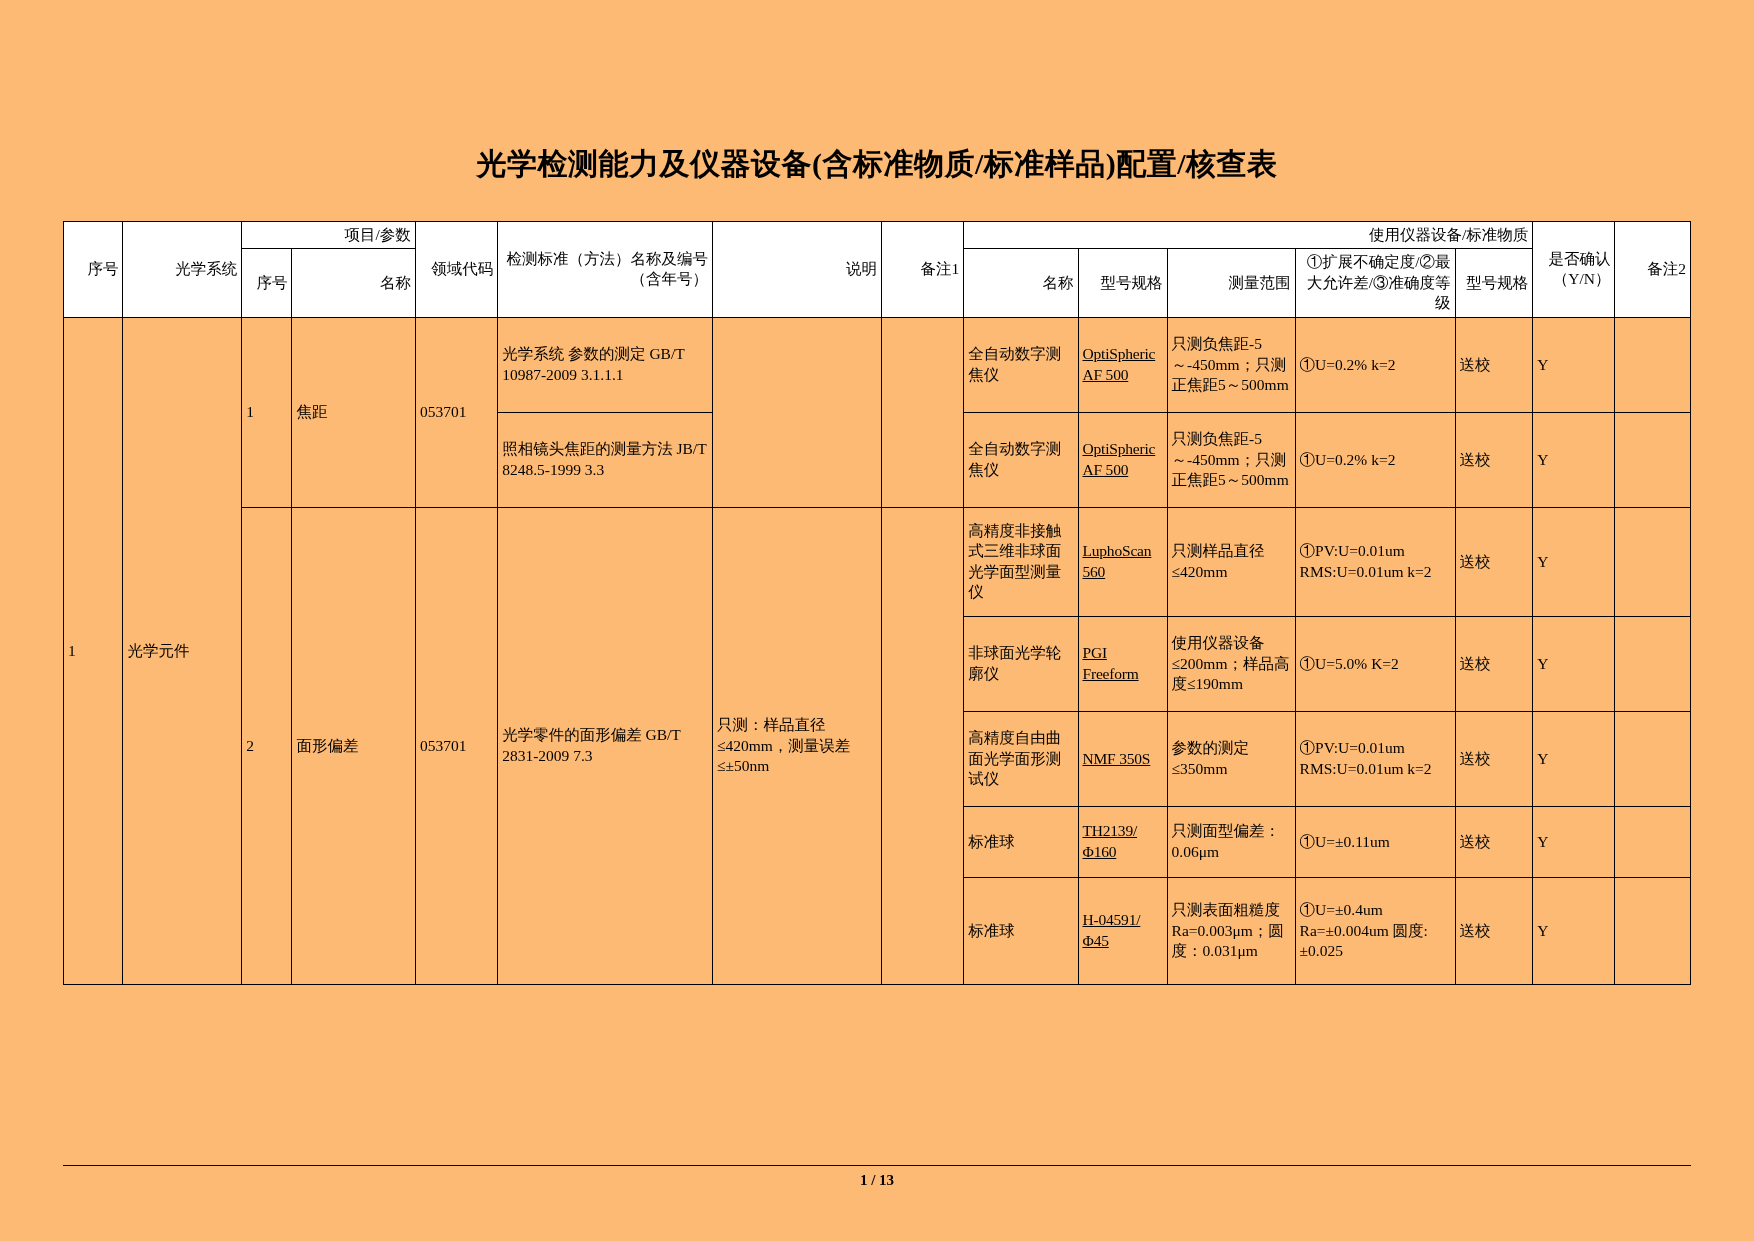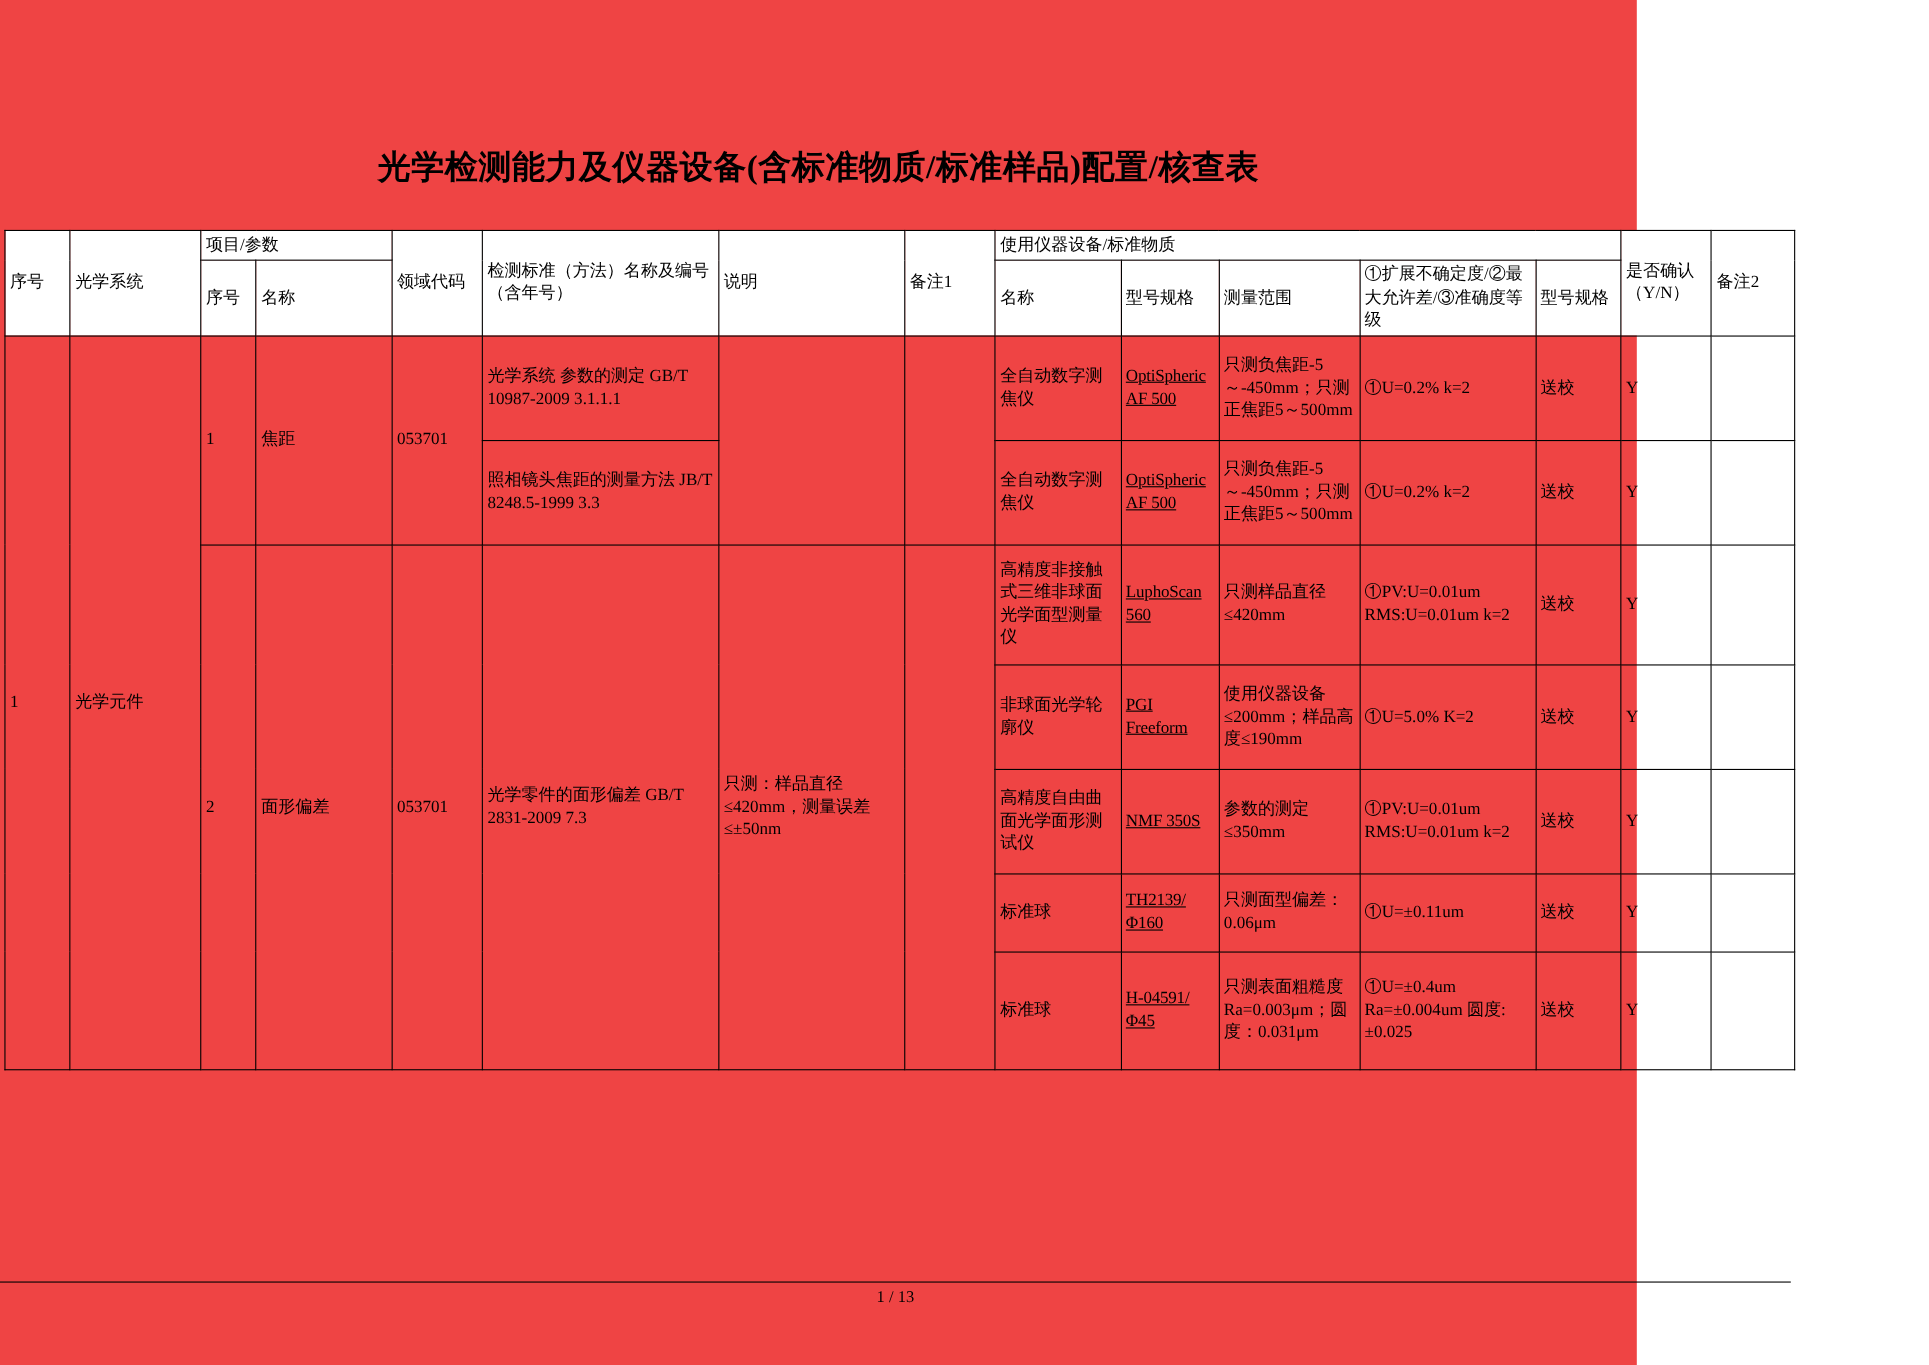--- a/index.html
+++ b/index.html
@@ -9,26 +9,26 @@
     background: #ffffff;
   }
   body {
     width: 1754px;
     min-height: 1241px;
     font-family: "Liberation Serif", "DejaVu Serif", serif;
     color: #000000;
     position: relative;
   }
   .page {
-    width: 1488px;
+    width: 1754px;
     min-height: 1241px;
     box-sizing: border-box;
-    padding: 4px;
+    padding: 16px;
     position: relative;
-    background: #ef4444;
+    background: #fdba74;
   }
   .doc-title {
     text-align: center;
     font-size: 30px;
     font-weight: bold;
     letter-spacing: 0.5px;
     margin: 0;
     padding: 128px 0 0 0;
     font-family: "Liberation Serif", "DejaVu Serif", serif;
   }
@@ -46,21 +46,21 @@
     font-size: 15.5px;
     line-height: 1.32;
     padding: 3px 4px;
     vertical-align: middle;
     word-wrap: break-word;
     overflow-wrap: break-word;
     font-weight: normal;
     font-family: "Liberation Serif", "DejaVu Serif", serif;
   }
   table.main th {
-    text-align: left;
+    text-align: right;
     background: #ffffff;
   }
   .hdr-cell {
     font-size: 15.5px;
   }
   td.c { text-align: left; }
   td.lt { text-align: left; vertical-align: top; }
   td.mono {
     font-family: "DejaVu Sans Mono", "Liberation Mono", monospace;
     font-size: 14px;
@@ -71,20 +71,21 @@
     font-size: 14.5px;
   }
   .vcenter { vertical-align: middle; }
 
   
   .footer {
     position: absolute;
     left: 0;
     right: 0;
     bottom: 52px;
+    font-weight: bold;
   }
   .footer-rule {
     width: 1628px;
     margin: 0 auto;
     border-top: 1px solid #000;
   }
   .footer-page {
     width: 1628px;
     margin: 6px auto 0 auto;
     text-align: center;

